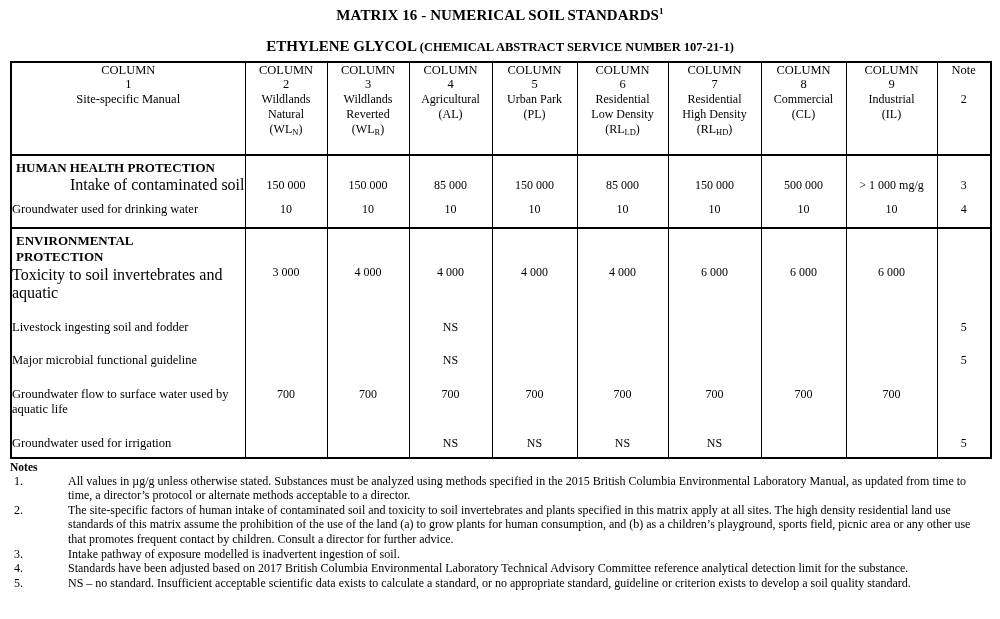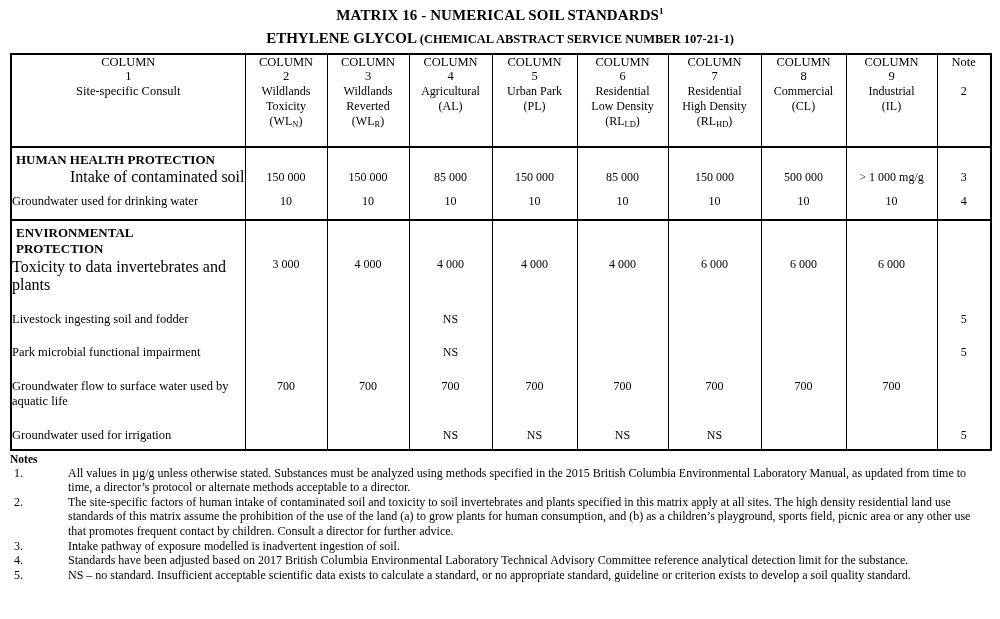--- a/index.html
+++ b/index.html
@@ -30,21 +30,21 @@
     font-size: 15px;
     letter-spacing: 0.1px;
   }
   .title-line1 sup {
     font-size: 9px;
     vertical-align: super;
   }
   .title-line2 {
     font-weight: bold;
     font-size: 15px;
-    margin-top: 6px;
+    margin-top: 14px;
   }
   .title-line2 .smallcaps {
     font-size: 12.5px;
     font-weight: bold;
   }
   table.matrix {
     border-collapse: collapse;
     width: 980px;
     table-layout: fixed;
     border: 2px solid #000;
@@ -175,24 +175,24 @@
       <td><span>COLUMN</span><br><span>4</span></td>
       <td><span>COLUMN</span><br><span>5</span></td>
       <td><span>COLUMN</span><br><span>6</span></td>
       <td><span>COLUMN</span><br><span>7</span></td>
       <td><span>COLUMN</span><br><span>8</span></td>
       <td><span>COLUMN</span><br><span>9</span></td>
       <td><span>Note</span></td>
     </tr>
 
     <tr class="hdr-row2 thick-bottom">
-      <td class="factor-cell"><span>Site-specific Consult</span></td>
+      <td class="factor-cell"><span>Site-specific Manual</span></td>
       <td>
         <span>Wildlands</span><br>
-        <span>Toxicity</span><br>
+        <span>Natural</span><br>
         <span>(WL</span><sub>N</sub><span>)</span>
       </td>
       <td>
         <span>Wildlands</span><br>
         <span>Reverted</span><br>
         <span>(WL</span><sub>R</sub><span>)</span>
       </td>
       <td>
         <span>Agricultural</span><br>
         <span>(AL)</span>
@@ -247,21 +247,21 @@
       <td class="val" style="padding-top:8px;">10</td>
       <td class="val" style="padding-top:8px;">10</td>
       <td class="val" style="padding-top:8px;">10</td>
       <td class="val" style="padding-top:8px;">10</td>
       <td class="note" style="padding-top:8px;">4</td>
     </tr>
 
     <tr class="thick-top">
       <td>
         <div class="sec-head"><span>ENVIRONMENTAL</span><br><span>PROTECTION</span></div>
-        <div class="lbl" style="padding-top:1px;padding-bottom:8px;">Toxicity to data invertebrates and plants</div>
+        <div class="lbl" style="padding-top:1px;padding-bottom:8px;">Toxicity to soil invertebrates and aquatic</div>
       </td>
       <td class="val" style="padding-top:36px;">3 000</td>
       <td class="val" style="padding-top:36px;">4 000</td>
       <td class="val" style="padding-top:36px;">4 000</td>
       <td class="val" style="padding-top:36px;">4 000</td>
       <td class="val" style="padding-top:36px;">4 000</td>
       <td class="val" style="padding-top:36px;">6 000</td>
       <td class="val" style="padding-top:36px;">6 000</td>
       <td class="val" style="padding-top:36px;">6 000</td>
       <td class="note" style="padding-top:36px;"></td>
@@ -274,21 +274,21 @@
       <td class="val" style="padding-top:10px;">NS</td>
       <td class="val" style="padding-top:10px;"></td>
       <td class="val" style="padding-top:10px;"></td>
       <td class="val" style="padding-top:10px;"></td>
       <td class="val" style="padding-top:10px;"></td>
       <td class="val" style="padding-top:10px;"></td>
       <td class="note" style="padding-top:10px;">5</td>
     </tr>
 
     <tr>
-      <td class="lbl" style="padding-top:8px;padding-bottom:10px;">Park microbial functional impairment</td>
+      <td class="lbl" style="padding-top:8px;padding-bottom:10px;">Major microbial functional guideline</td>
       <td class="val" style="padding-top:8px;"></td>
       <td class="val" style="padding-top:8px;"></td>
       <td class="val" style="padding-top:8px;">NS</td>
       <td class="val" style="padding-top:8px;"></td>
       <td class="val" style="padding-top:8px;"></td>
       <td class="val" style="padding-top:8px;"></td>
       <td class="val" style="padding-top:8px;"></td>
       <td class="val" style="padding-top:8px;"></td>
       <td class="note" style="padding-top:8px;">5</td>
     </tr>

